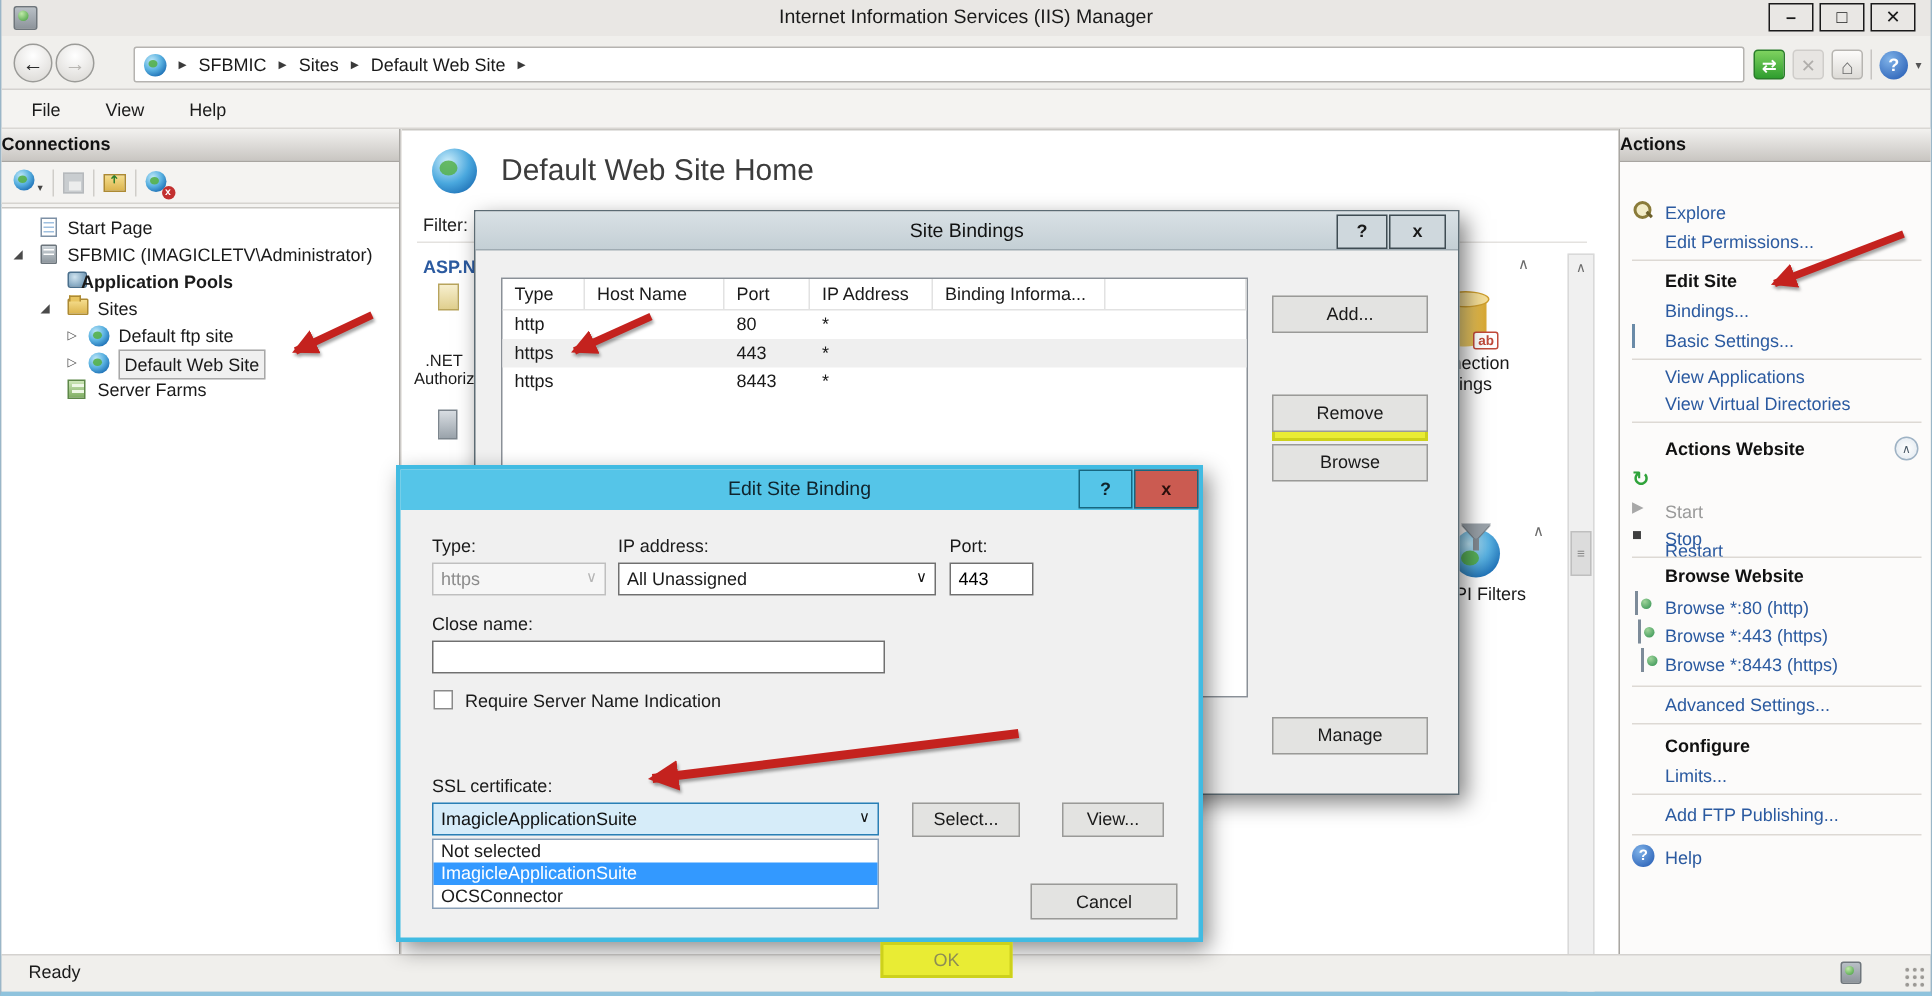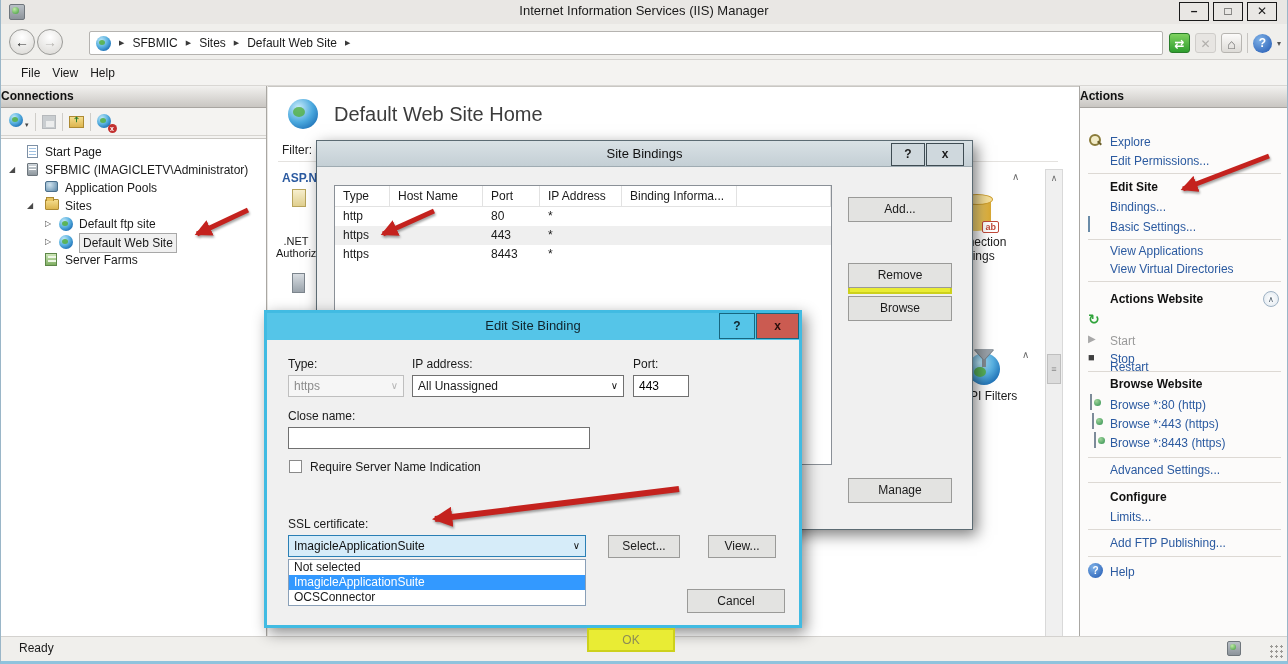--- a/index.html
+++ b/index.html
@@ -29,21 +29,21 @@
   .abar-icons { position:absolute; right:6px; top:9px; display:flex; align-items:center; gap:5px; }
   .tb-ico { width:21px; height:20px; border-radius:3px; text-align:center; line-height:20px; font-size:12px; }
   .tb-refresh { background:linear-gradient(#7ed25f,#2f9e2f); border:1px solid #2a7d2a; color:#fff; font-weight:bold; }
   .tb-stop { background:#e7e5e2; border:1px solid #cfcdca; color:#b0aeab; font-weight:bold; }
   .tb-home { background:linear-gradient(#fcfbfa,#dddbd7); border:1px solid #b7b5b1; color:#6b6b6b; font-size:14px; }
   .tb-div { width:1px; height:20px; background:#c6c4c1; }
   .help-circ { width:19px; height:19px; border-radius:50%; background:radial-gradient(circle at 35% 30%,#7fb2e8,#1f56b0); color:#fff; font-weight:bold; text-align:center; line-height:19px; font-size:12px; }
   .caret { font-size:8px; color:#555; }
 
   
-  .menubar { position:absolute; left:0; top:60px; width:100%; height:26px; background:#f4f3f1; border-bottom:1px solid #d9d7d4; display:flex; align-items:center; gap:12px; padding-left:20px; font-size:12px; }
+  .menubar { position:absolute; left:0; top:60px; width:100%; height:26px; background:#f4f3f1; border-bottom:1px solid #d9d7d4; display:flex; align-items:center; gap:30px; padding-left:20px; font-size:12px; }
   .menu-item { cursor:pointer; }
 
   
   .panel-hdr { height:22px; background:linear-gradient(#f2f1ef,#c9c6c2); border-bottom:1px solid #a8a5a1; font-weight:bold; font-size:12px; line-height:21px; color:#111; }
   .connections { position:absolute; left:0; top:86px; width:266px; height:550px; background:#f4f3f1; border-right:1px solid #a9a7a3; }
   .conn-toolbar { height:28px; border-bottom:1px solid #d6d4d0; display:flex; align-items:center; gap:6px; padding-left:8px; background:#f4f3f1; }
   .ct-sep { width:1px; height:18px; background:#cfcdc9; }
   .tree { position:absolute; left:0; top:52px; right:0; bottom:0; background:#fff; border-top:1px solid #c9c7c3; padding-top:4px; }
   .trow { position:relative; height:18px; line-height:18px; font-size:12px; white-space:nowrap; cursor:pointer;padding-left:16px; }
   .trow .exp { position:absolute; font-size:8px; color:#4a4a4a; top:0; }
@@ -217,21 +217,21 @@
         <span class="ico ico-page" style="left:26px;"></span>
         <span class="lbl" style="left:44px;">Start Page</span>
       </div>
       <div class="trow">
         <span class="exp" style="left:8px;">◢</span>
         <span class="ico ico-srv" style="left:26px;"></span>
         <span class="lbl" style="left:44px;">SFBMIC (IMAGICLETV\Administrator)</span>
       </div>
       <div class="trow">
         <span class="ico ico-pool" style="left:44px;"></span>
-        <span class="lbl" style="left:64px;">Application Pools</span>
+        <span class="lbl" style="left:53px;font-weight:bold;">Application Pools</span>
       </div>
       <div class="trow">
         <span class="exp" style="left:26px;">◢</span>
         <span class="ico ico-fold" style="left:44px;"></span>
         <span class="lbl" style="left:64px;">Sites</span>
       </div>
       <div class="trow">
         <span class="exp" style="left:44px;">▷</span>
         <span class="ico g16 gsm" style="left:58px;"></span>
         <span class="lbl" style="left:78px;">Default ftp site</span>

